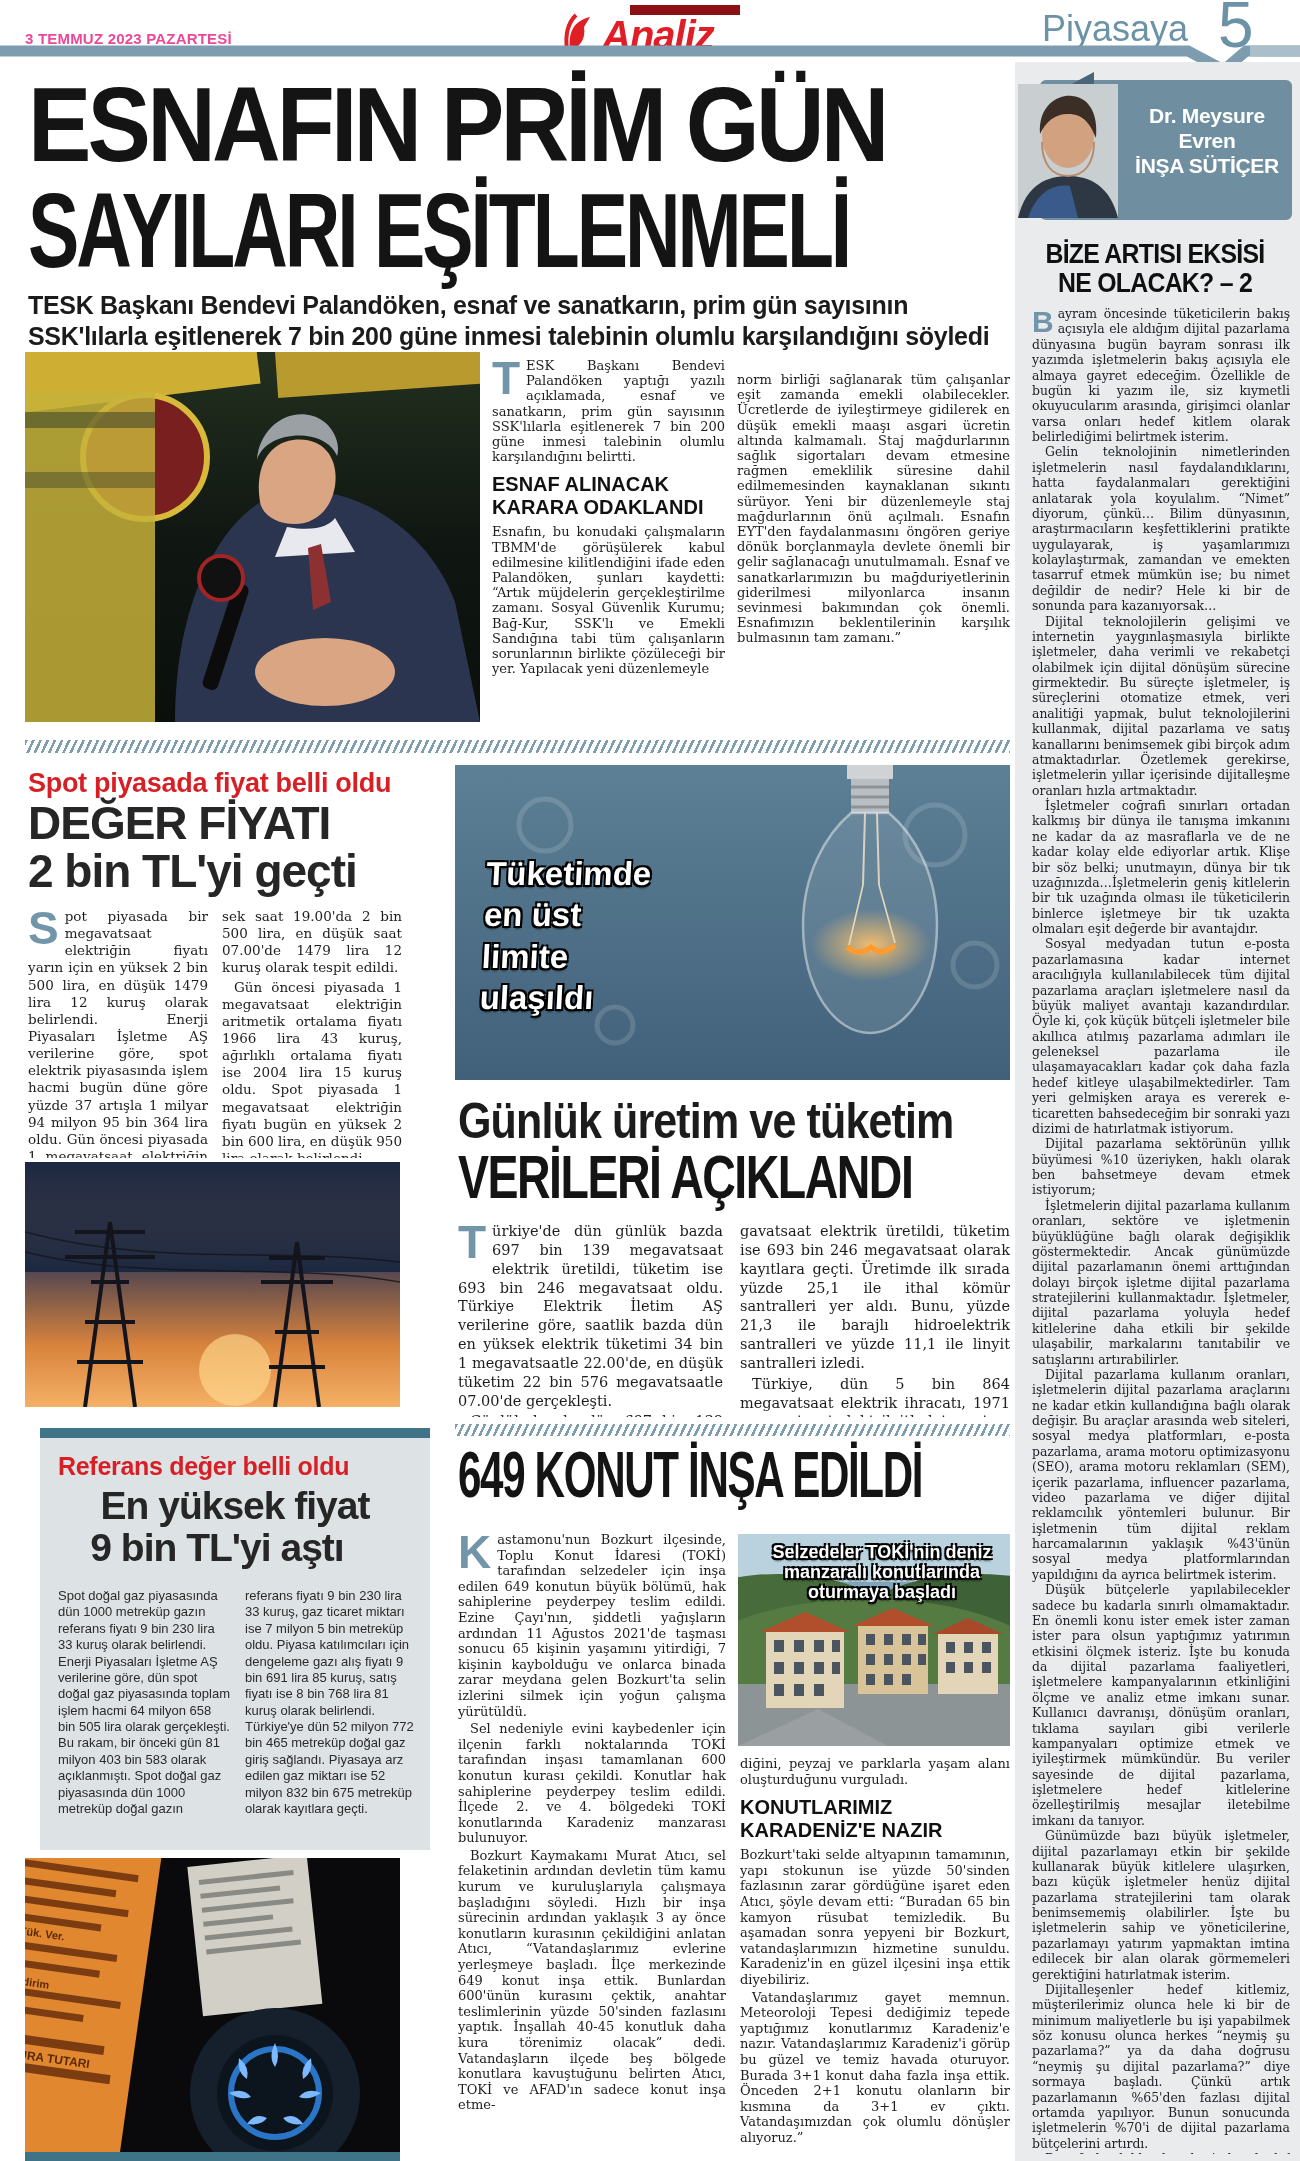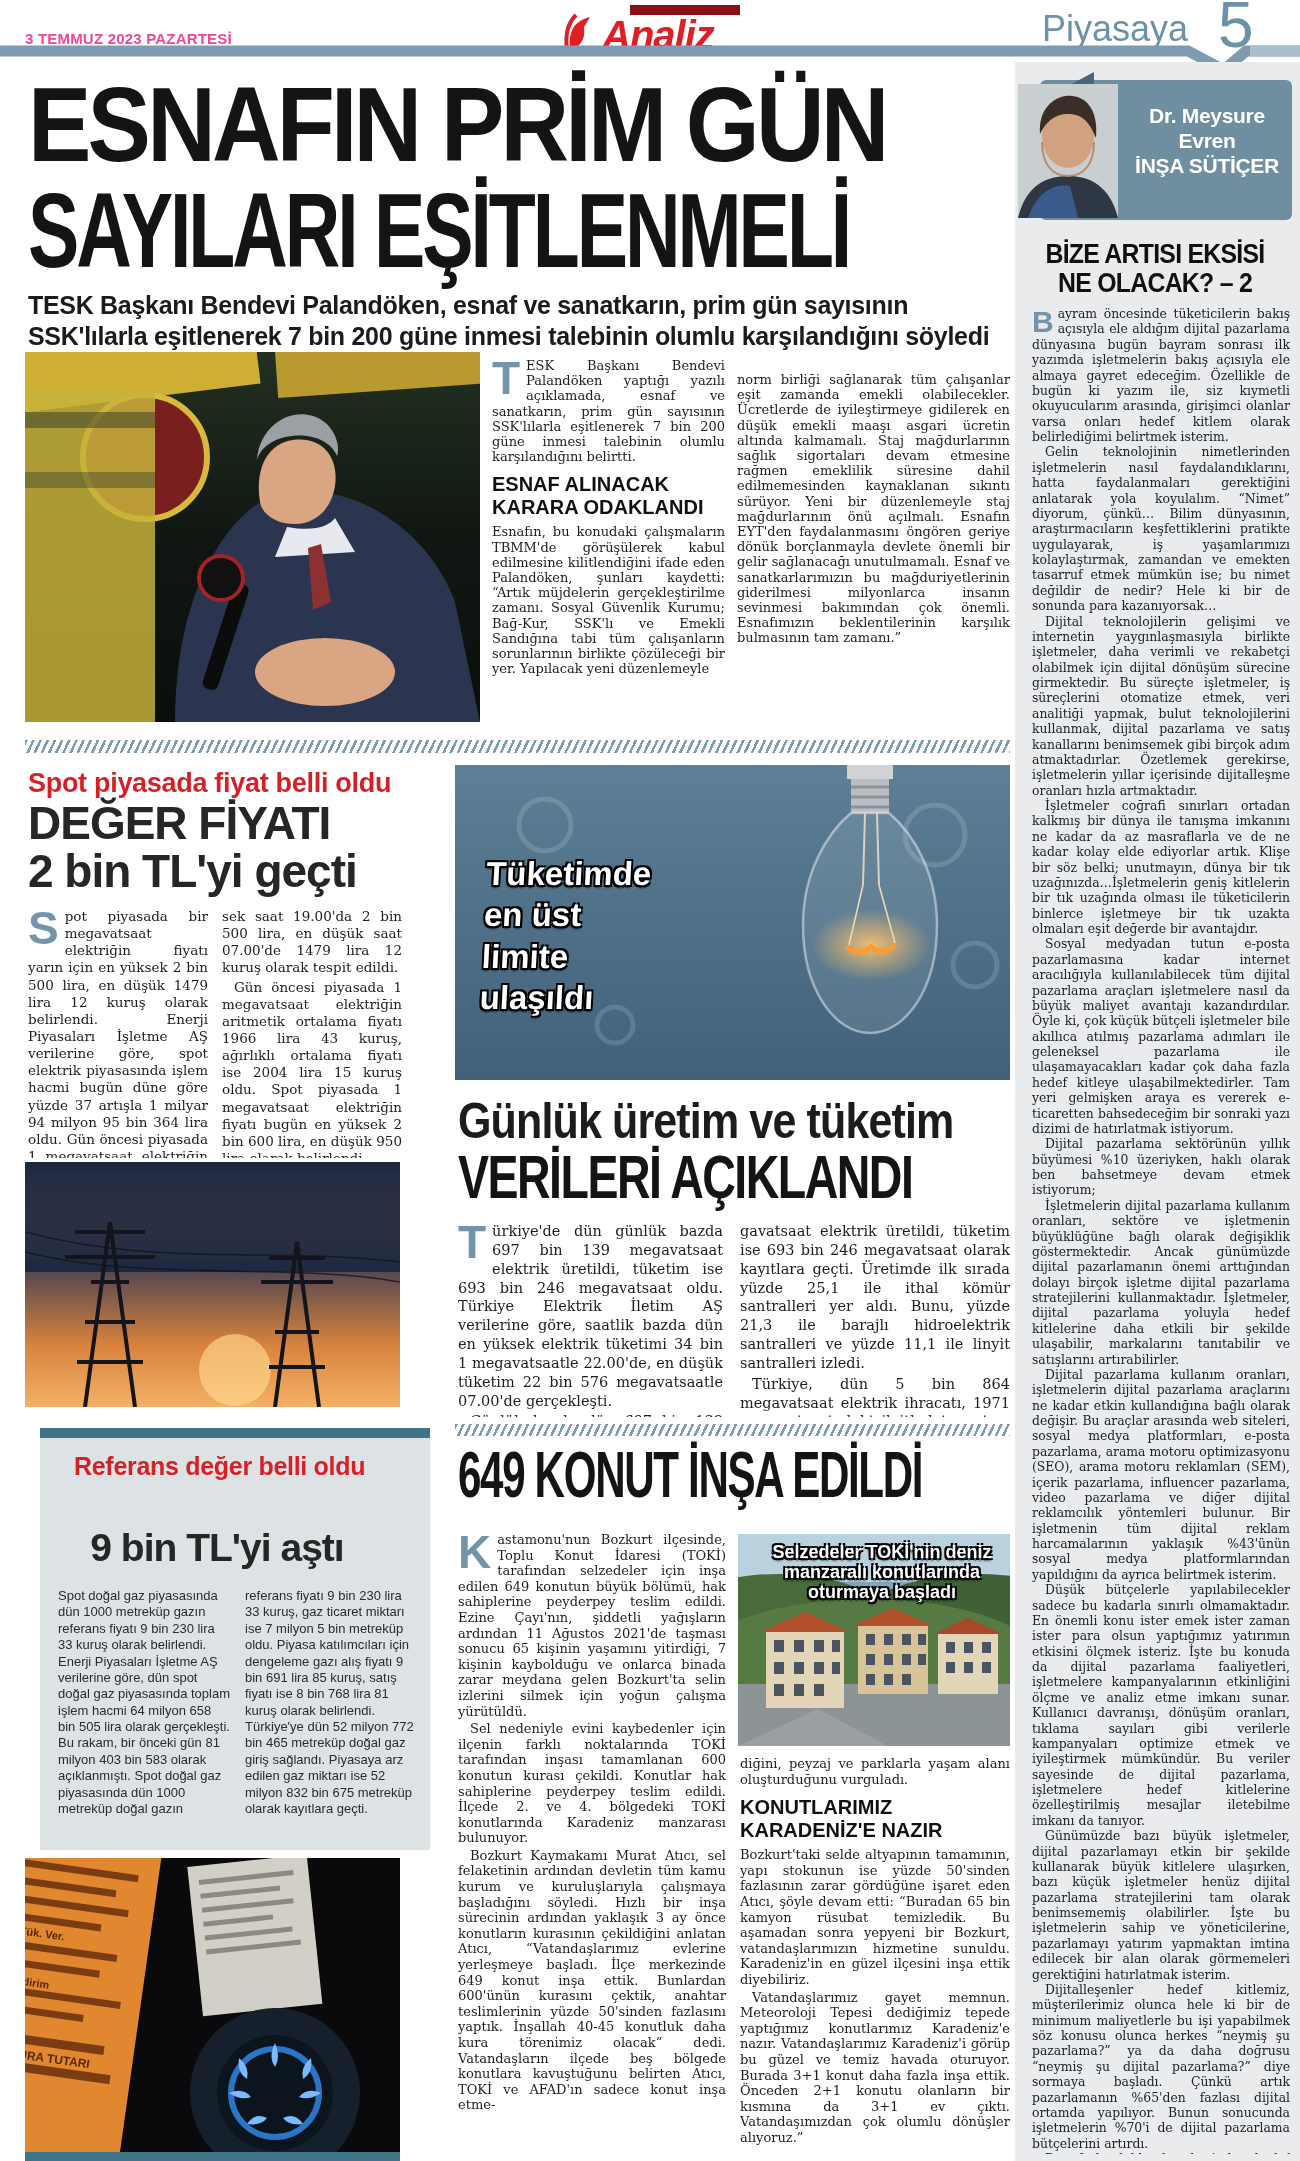--- a/index.html
+++ b/index.html
@@ -143,21 +143,22 @@
       </g>
       <g stroke="#14141c" stroke-width="1.5" fill="none" opacity=".8">
         <path d="M0 90 C 120 120 260 100 375 120"></path>
         <path d="M0 70 C 130 105 250 85 375 100"></path>
       </g>
     </svg>
   </div>
 
   <div class="abs" style="left:40px;top:1428px;width:390px;height:10px;background:#3f7387;"></div>
   <div class="abs ref-box" style="left:40px;top:1438px;width:390px;height:412px;">
-    <div class="abs sans kicker" style="left:18px;top:14px;font-size:25px;margin-left:16px;">Referans değer belli oldu</div>
+    <div class="abs sans kicker" style="left:18px;top:14px;font-size:25px;">Referans değer belli oldu</div>
+    <div class="abs sans headline2" style="left:0;top:48px;width:390px;text-align:center;font-size:39px;">En yüksek fiyat</div>
     <div class="abs sans headline2" style="left:0;top:90px;width:354px;text-align:center;font-size:39px;">9 bin TL'yi aştı</div>
     <div class="abs sans ref-body" style="left:18px;top:150px;width:172px;height:250px;">
       <p>Spot doğal gaz piyasasında dün 1000 metreküp gazın referans fiyatı 9 bin 230 lira 33 kuruş olarak belirlendi. Enerji Piyasaları İşletme AŞ verilerine göre, dün spot doğal gaz piyasasında toplam işlem hacmi 64 milyon 658 bin 505 lira olarak gerçekleşti. Bu rakam, bir önceki gün 81 milyon 403 bin 583 olarak açıklanmıştı. Spot doğal gaz piyasasında dün 1000 metreküp doğal gazın</p>
     </div>
     <div class="abs sans ref-body" style="left:205px;top:150px;width:172px;height:250px;">
       <p>referans fiyatı 9 bin 230 lira 33 kuruş, gaz ticaret miktarı ise 7 milyon 5 bin metreküp oldu. Piyasa katılımcıları için dengeleme gazı alış fiyatı 9 bin 691 lira 85 kuruş, satış fiyatı ise 8 bin 768 lira 81 kuruş olarak belirlendi. Türkiye'ye dün 52 milyon 772 bin 465 metreküp doğal gaz giriş sağlandı. Piyasaya arz edilen gaz miktarı ise 52 milyon 832 bin 675 metreküp olarak kayıtlara geçti.</p>
     </div>
   </div>
 
   <div class="abs" style="left:25px;top:1858px;width:375px;height:294px;overflow:hidden;background:#0a0a0c;">

